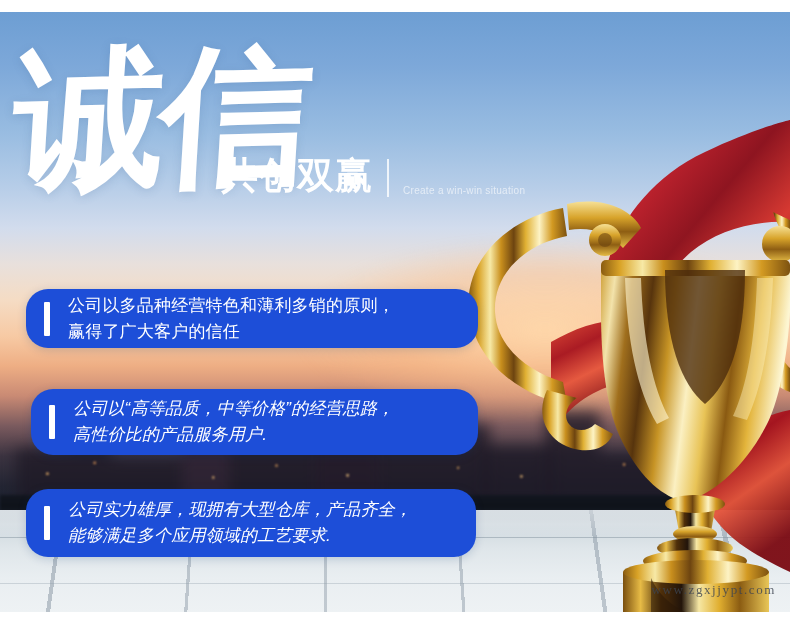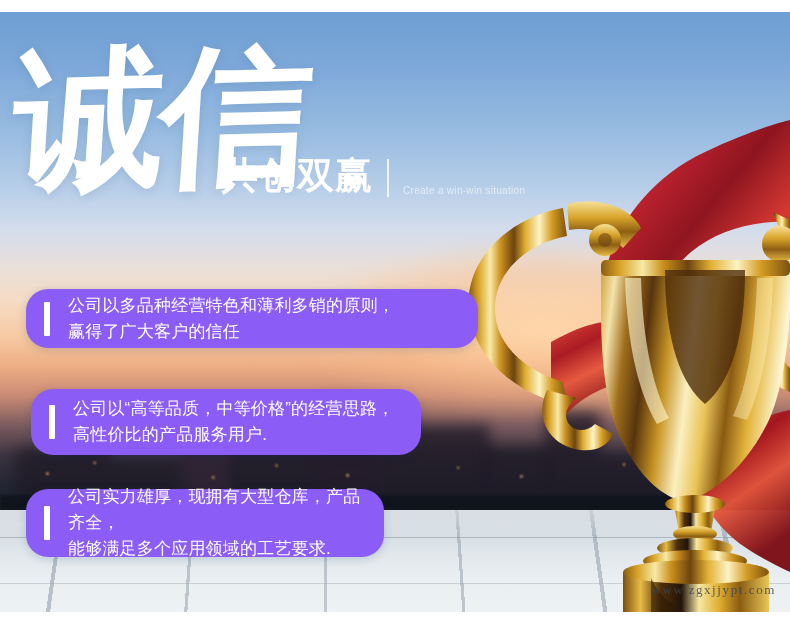--- a/index.html
+++ b/index.html
@@ -182,21 +182,21 @@
     font-size:10px;
     font-weight:400;
     letter-spacing:.3px;
     line-height:12px;
     white-space:nowrap;
   }
 
   
   .pill{
     position:absolute;
-    background:#8b5cf6;
+    background:#1d4ed8;
     border-radius:22px;
     display:flex;
     align-items:center;
     padding-left:18px;
     box-shadow:0 2px 10px rgba(0,50,110,.18);
   }
   .pill-bar{
     width:6px;
     height:34px;
     background:#ffffff;
@@ -206,22 +206,22 @@
   }
   .pill-text{
     color:#ffffff;
     font-size:17px;
     line-height:26px;
     letter-spacing:.2px;
     white-space:pre-line;
     padding-right:14px;
   }
   #pill-1{ left:26px; top:277px; width:452px; height:59px; }
-  #pill-2{ left:31px; top:377px; width:390px; height:66px; }
-  #pill-3{ left:26px; top:477px; width:358px; height:68px; }
+  #pill-2{ left:31px; top:377px; width:447px; height:66px;font-style:italic; }
+  #pill-3{ left:26px; top:477px; width:450px; height:68px;font-style:italic; }
 
   
   .trophy{
     position:absolute;
     left:455px; top:0px;
     width:335px; height:600px;
     pointer-events:none;
   }
 
   

